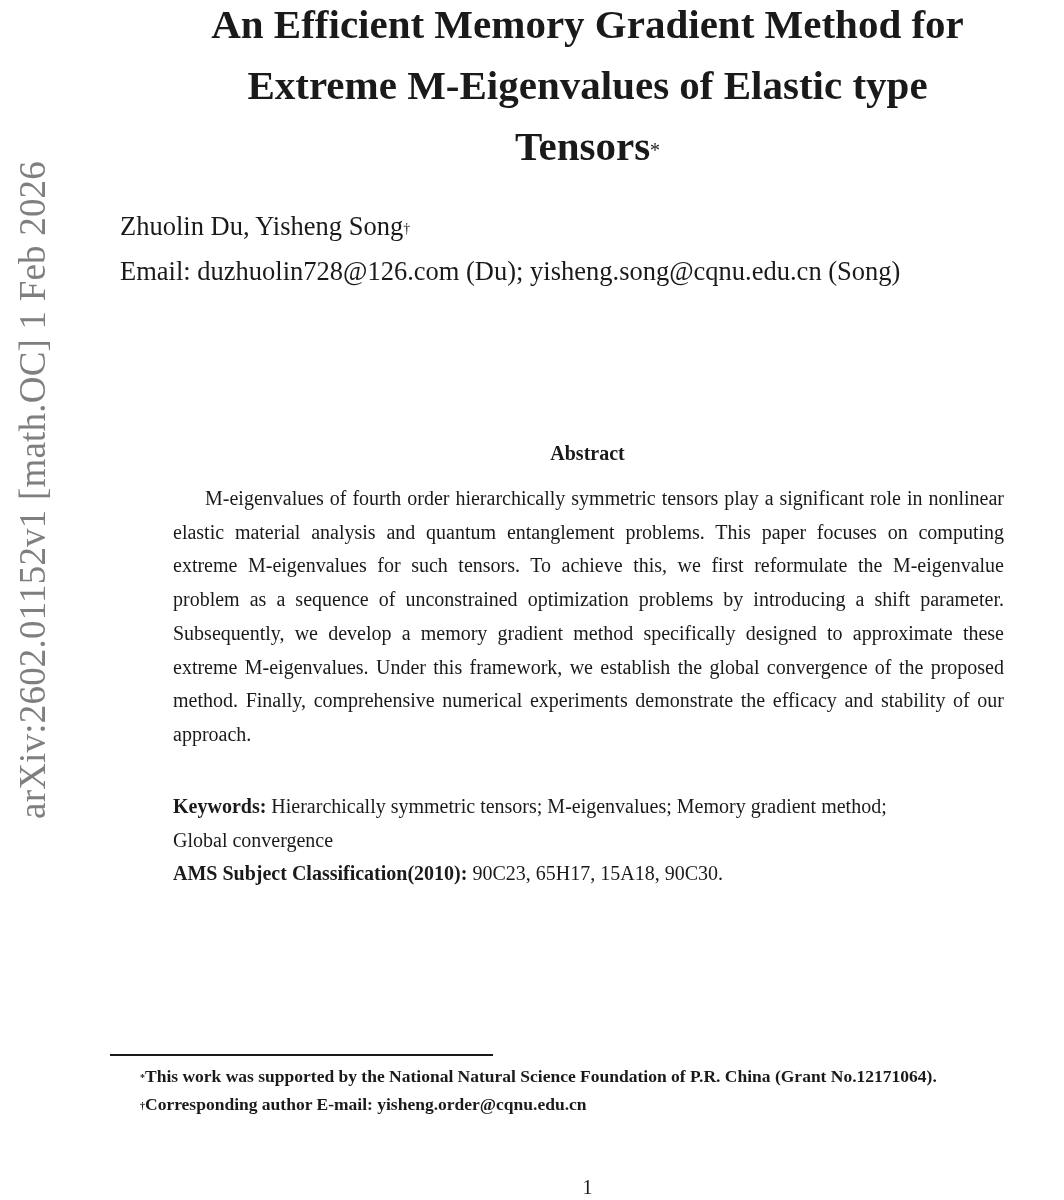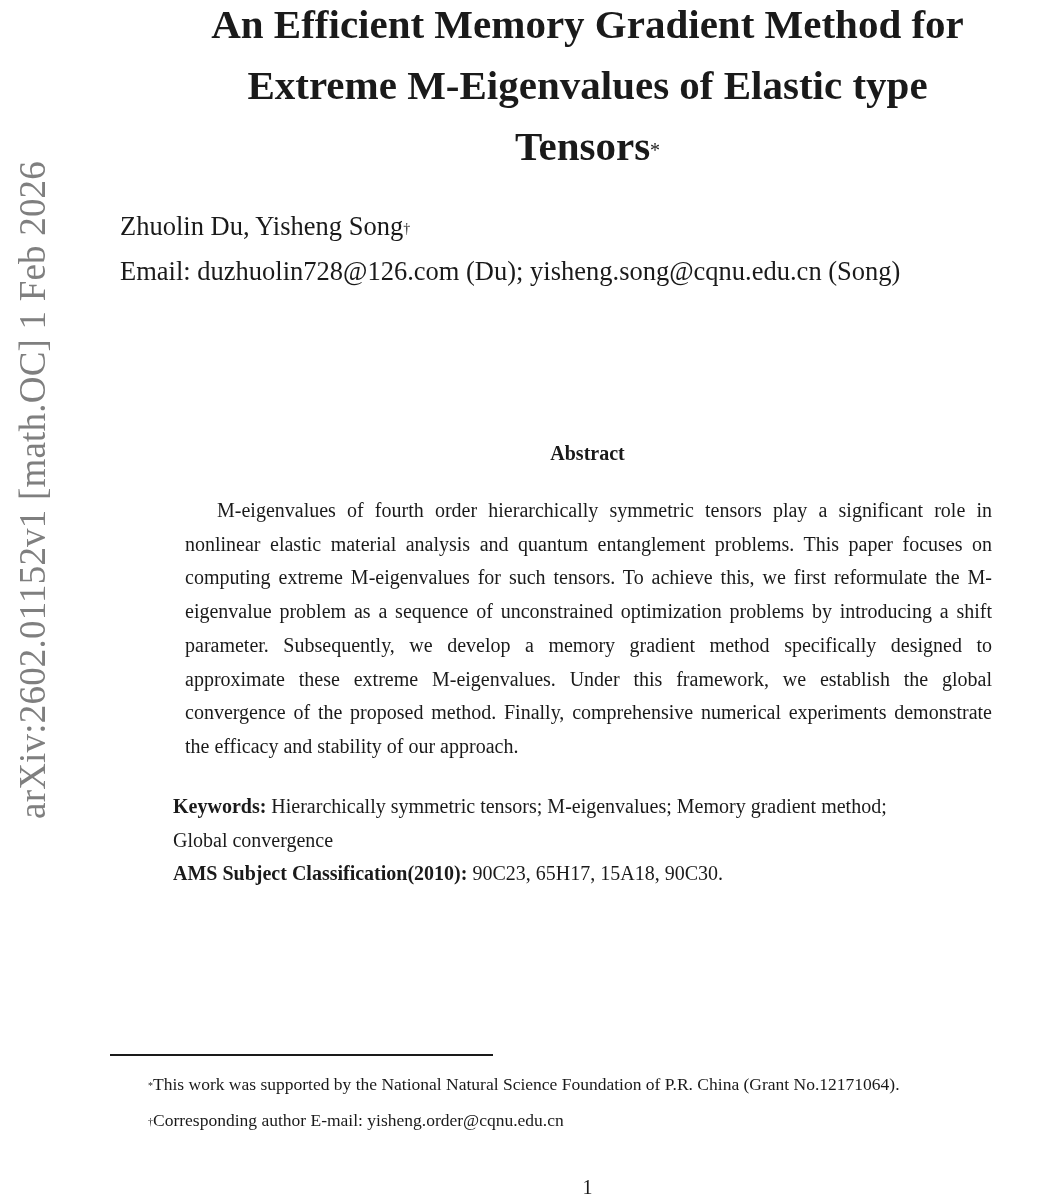--- a/index.html
+++ b/index.html
@@ -17,29 +17,29 @@
 
   .authors { position:absolute; left:120px; width:935px; text-align:left;
       font-family:"Liberation Serif",serif; font-size:26.5px; line-height:45px; }
   .authors sup { font-size:14px; vertical-align:top; position:relative; top:2px; }
 
   .abstract-head { position:absolute; left:120px; width:935px; top:436px; text-align:center;
       font-family:"Liberation Serif",serif; font-weight:bold; font-size:20px;margin-top:6px; }
 
   .abstract-body { position:absolute; left:173px; width:831px; top:482px;
       font-family:"Liberation Serif",serif; font-size:20px; line-height:33.7px; text-align:justify; }
-  .abstract-body p { margin:12px; text-indent:32px; }
+  .abstract-body p { margin:0; text-indent:32px; }
   .kw { position:absolute; left:173px; width:900px; font-family:"Liberation Serif",serif;
       font-size:20px; line-height:33.5px; }
   .kw b { font-weight:bold;margin-top:12px; }
 
   .fn-rule { position:absolute; left:110px; top:1054px; width:383px; height:2px; background:#1a1a1a; }
   .footnotes { position:absolute; left:110px; width:955px; top:1062px;
       font-family:"Liberation Serif",serif; font-size:17.5px; line-height:28px; text-align:justify; }
-  .footnotes .fn { margin:8px; text-indent:30px; }
+  .footnotes .fn { margin:0; text-indent:30px;font-weight:bold; }
   .footnotes sup { font-size:10px; vertical-align:top; position:relative; top:2px; }
 
   .page-num { position:absolute; left:0; width:1175px; top:1176px; text-align:center;
       font-family:"Liberation Serif",serif; font-size:20px; }
 </style>
 </head>
 <body>
 
 <div id="arxiv-stamp">
   <span>arXiv:2602.01152v1  [math.OC]  1 Feb 2026</span>

